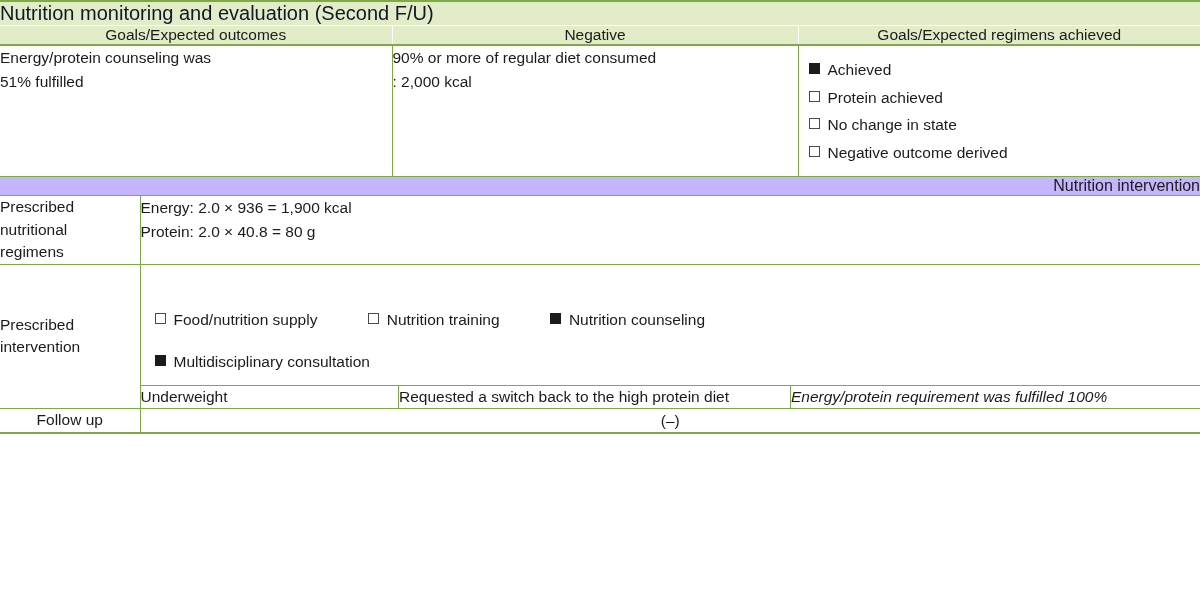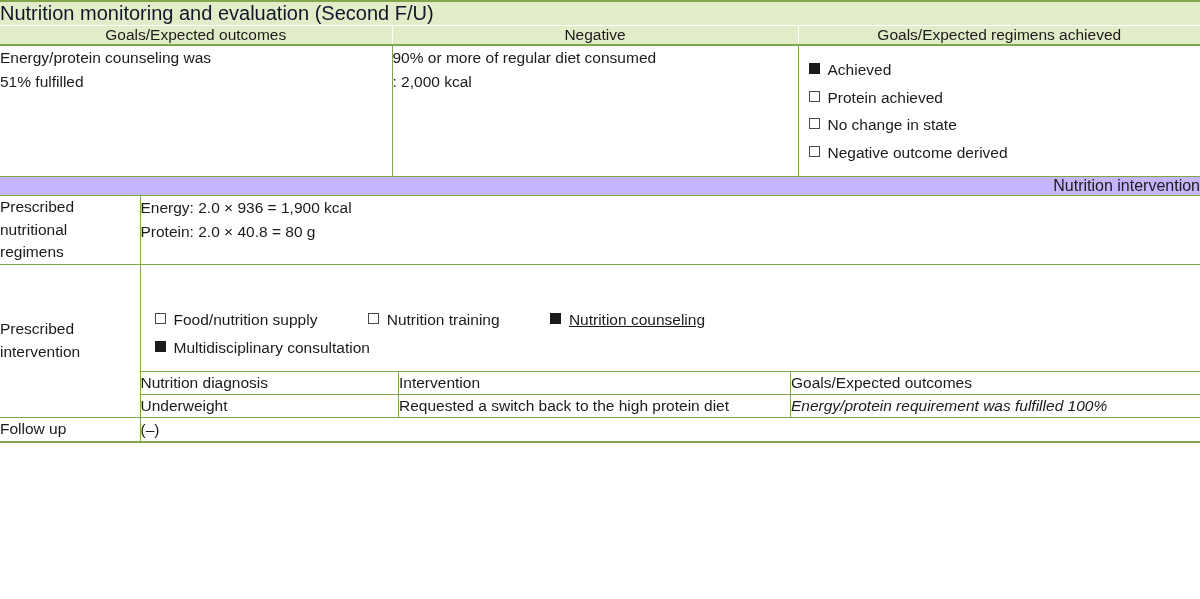--- a/index.html
+++ b/index.html
@@ -94,36 +94,36 @@
     top: -1px;
   }
   .box.filled { background: #1b1b1b; border: 1px solid #1b1b1b; }
   .box.empty { background: #ffffff; border: 1px solid #4a4a4a; }
   .inline-opts {
     padding: 10px 12px 10px 14px;
     font-size: 15.5px;
     line-height: 1.7;
   }
   .inline-opts .opt { display: inline-block; margin-right: 46px; white-space: nowrap; margin-top: 32px; }
-  .inline-opts .opt.last { margin-right: 0; text-decoration: underline; }
+  .inline-opts .opt.last { margin-right: 0; }
   .inner-table {
     width: 100%;
     border-collapse: collapse;
     table-layout: fixed;
   }
   .inner-table td {
     font-size: 15.5px;
     line-height: 1.4;
     padding: 9px 10px 9px 12px;
     border-top: 1px solid #7fa84a;
     vertical-align: top;
   }
   .inner-table td.vl { border-left: 1px solid #7fa84a; }
   .nowrap { white-space: nowrap; font-style: italic; }
-  .last-row .lbl, .last-row .content { border-bottom: 2px solid #7fa84a; }
+  .last-row .lbl, .last-row .content { border-bottom: 2px solid #7fa84a; text-align: center; }
 </style>
 </head>
 <body>
 
 <div id="sheet">
   <table class="doc">
     <colgroup>
       <col style="width:392px">
       <col style="width:406px">
       <col style="width:402px">
@@ -195,37 +195,32 @@
           <div class="inline-opts">
             <span class="opt">
               <span class="box empty"></span><span>Food/nutrition supply</span>
             </span>
             <span class="opt">
               <span class="box empty"></span><span>Nutrition training</span>
             </span>
             <span class="opt last">
               <span class="box filled"></span><span>Nutrition counseling</span>
             </span>
-            <div style="margin-top:2px;">
+            <div style="margin-top:16px;">
               <span class="box filled"></span><span>Multidisciplinary consultation</span>
             </div>
           </div>
           <table class="inner-table">
             <colgroup>
               <col style="width:258px">
               <col style="width:392px">
               <col style="width:410px">
             </colgroup>
             <tbody>
               <tr>
-                <td>Nutrition diagnosis</td>
-                <td class="vl">Intervention</td>
-                <td class="vl">Goals/Expected outcomes</td>
-              </tr>
-              <tr>
                 <td>Underweight</td>
                 <td class="vl">Requested a switch back to the high protein diet</td>
                 <td class="vl nowrap">Energy/protein requirement was fulfilled 100%</td>
               </tr>
             </tbody>
           </table>
         </td>
       </tr>
       <tr class="last-row">
         <td class="lbl">Follow up</td>

